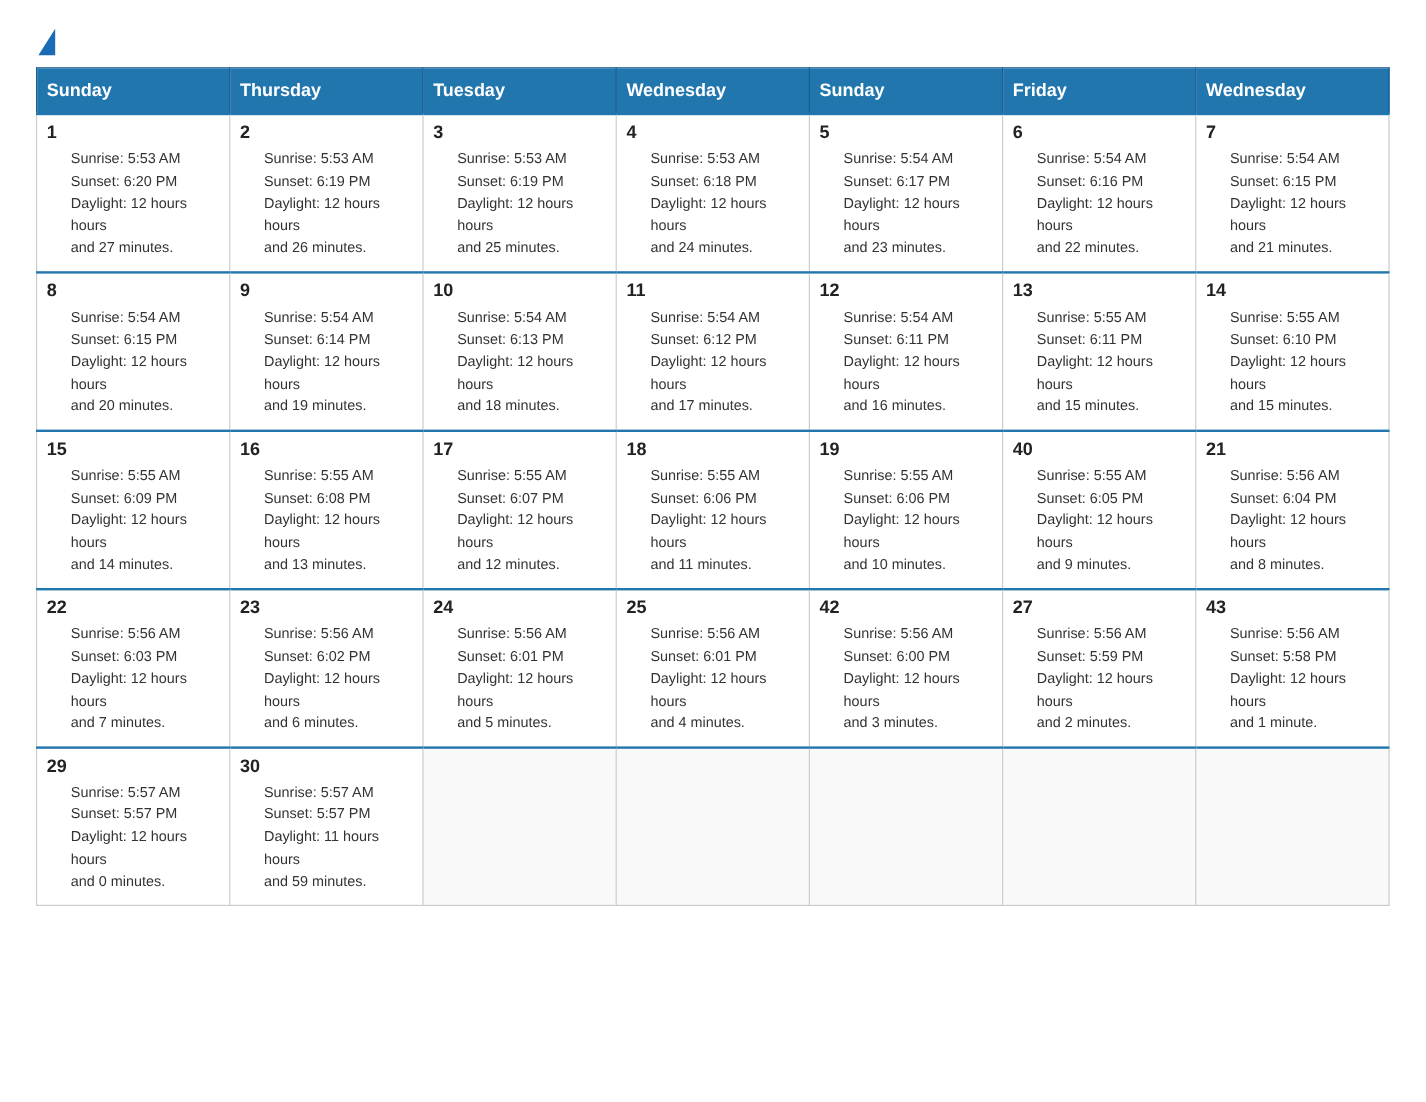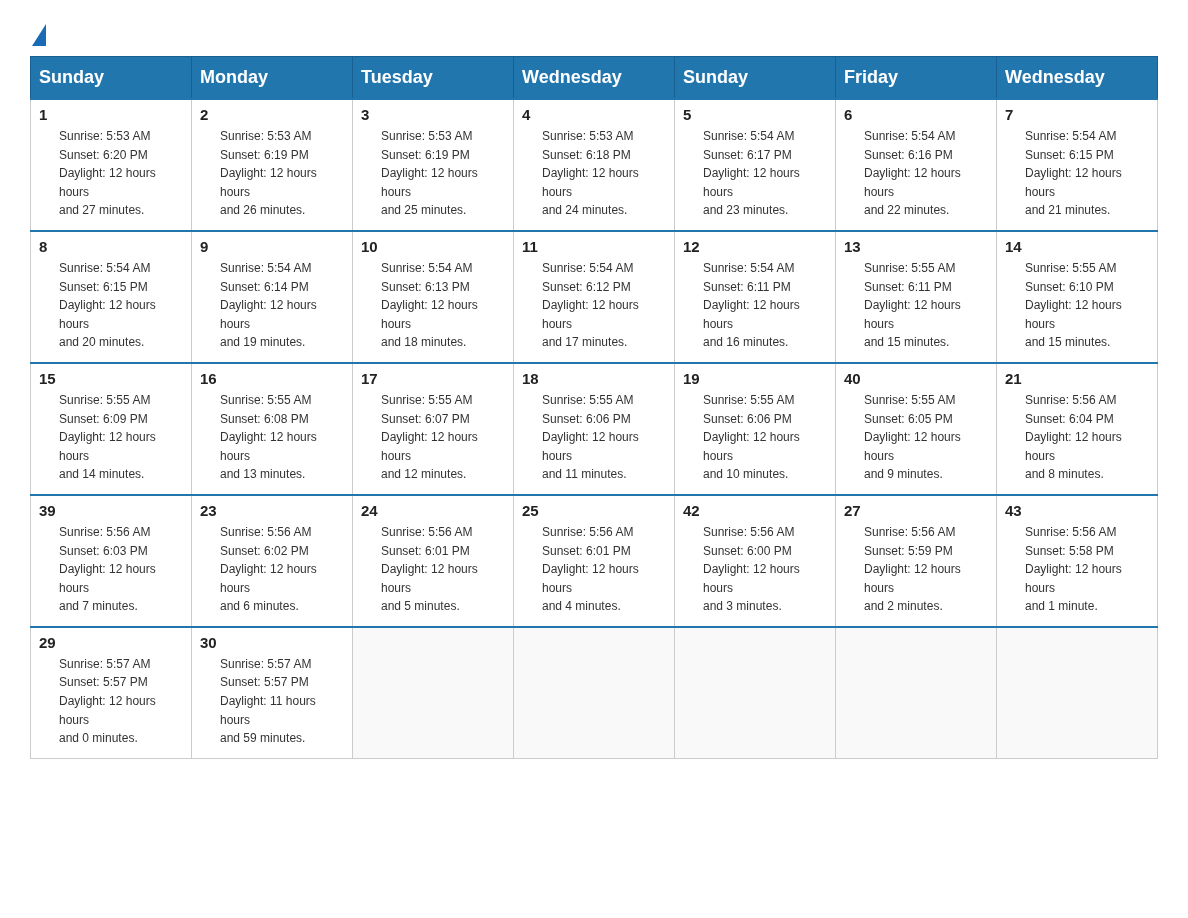--- a/index.html
+++ b/index.html
@@ -58,21 +58,21 @@
       margin-top: 4px;
     }
     table {
       width: 100%;
       border-collapse: collapse;
       margin-top: 8px;
     }
     th {
       background: #2176ae;
       color: #fff;
-      font-size: 18px;
+      font-size: 15px;
       font-weight: bold;
       padding: 10px 8px;
       text-align: left;
       border: 1px solid #1a5f94;
     }
     td {
       vertical-align: top;
       padding: 6px 8px 10px 8px;
       border: 1px solid #ccc;
       background: #fff;
@@ -121,21 +121,21 @@
   <div class="title-block">
     <div class="month-title"></div>
     <div class="location-title"></div>
   </div>
 </div>
 
 <table>
   <thead>
     <tr>
     <th>Sunday</th>
-        <th>Monday</th>
+        <th>Thursday</th>
         <th>Tuesday</th>
         <th>Wednesday</th>
         <th>Sunday</th>
         <th>Friday</th>
         <th>Wednesday</th>
       </tr>
   </thead>
   <tbody id="calendar-body">
   <tr>
         <td>
@@ -222,21 +222,21 @@
         <span class="day-number">40</span>
         <div class="day-info">Sunrise: 5:55 AM<br>Sunset: 6:05 PM<br>Daylight: 12 hours hours<br>and 9 minutes.</div>
       </td>
         <td>
         <span class="day-number">21</span>
         <div class="day-info">Sunrise: 5:56 AM<br>Sunset: 6:04 PM<br>Daylight: 12 hours hours<br>and 8 minutes.</div>
       </td>
       </tr>
       <tr>
         <td>
-        <span class="day-number">39</span>
+        <span class="day-number">22</span>
         <div class="day-info">Sunrise: 5:56 AM<br>Sunset: 6:03 PM<br>Daylight: 12 hours hours<br>and 7 minutes.</div>
       </td>
         <td>
         <span class="day-number">23</span>
         <div class="day-info">Sunrise: 5:56 AM<br>Sunset: 6:02 PM<br>Daylight: 12 hours hours<br>and 6 minutes.</div>
       </td>
         <td>
         <span class="day-number">24</span>
         <div class="day-info">Sunrise: 5:56 AM<br>Sunset: 6:01 PM<br>Daylight: 12 hours hours<br>and 5 minutes.</div>
       </td>

